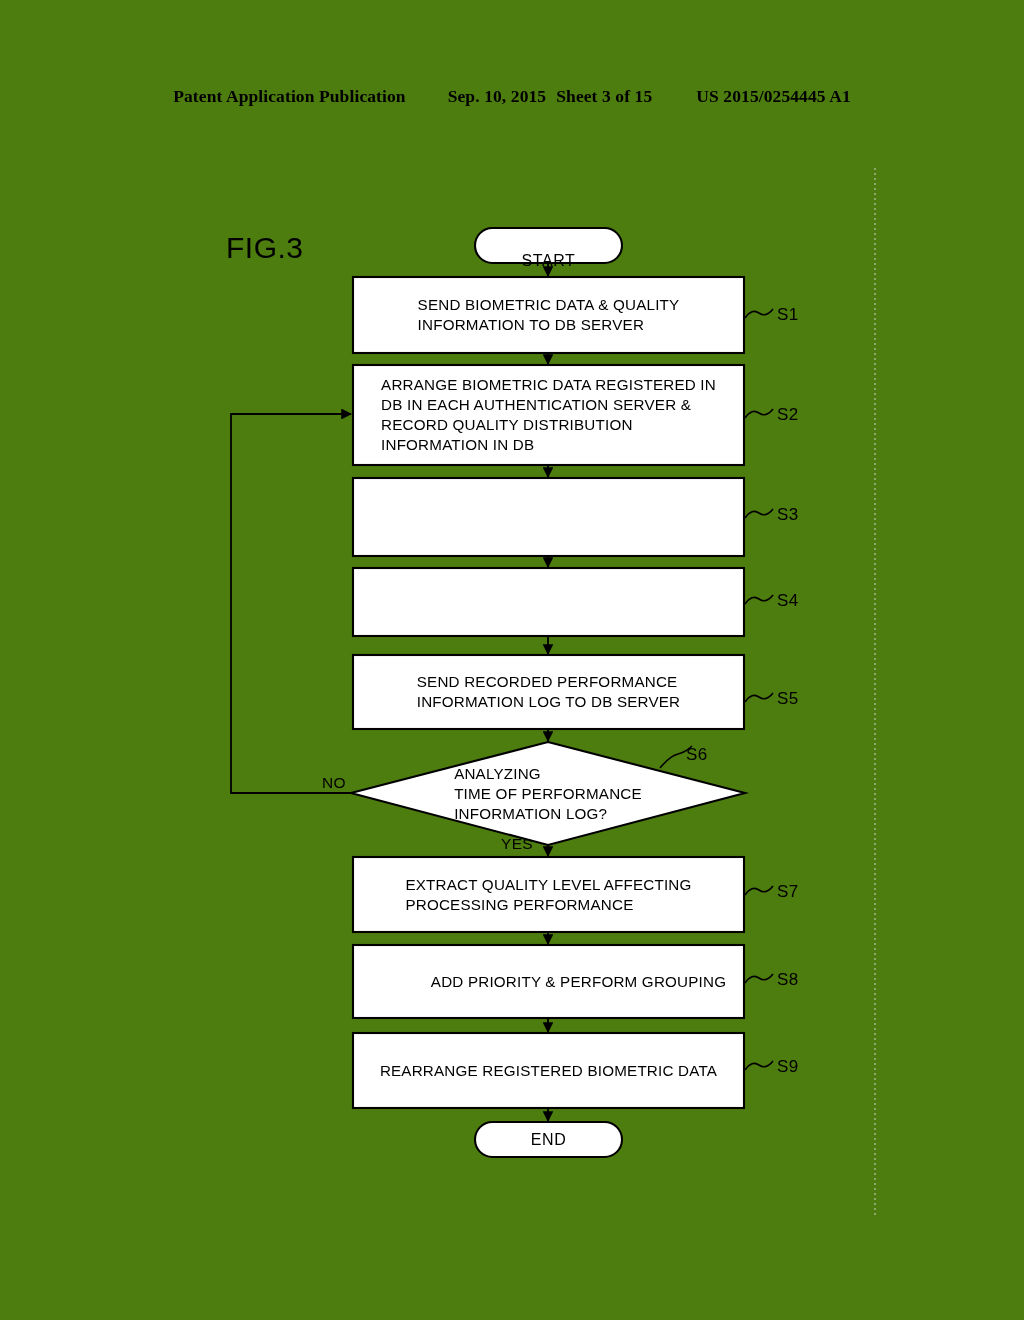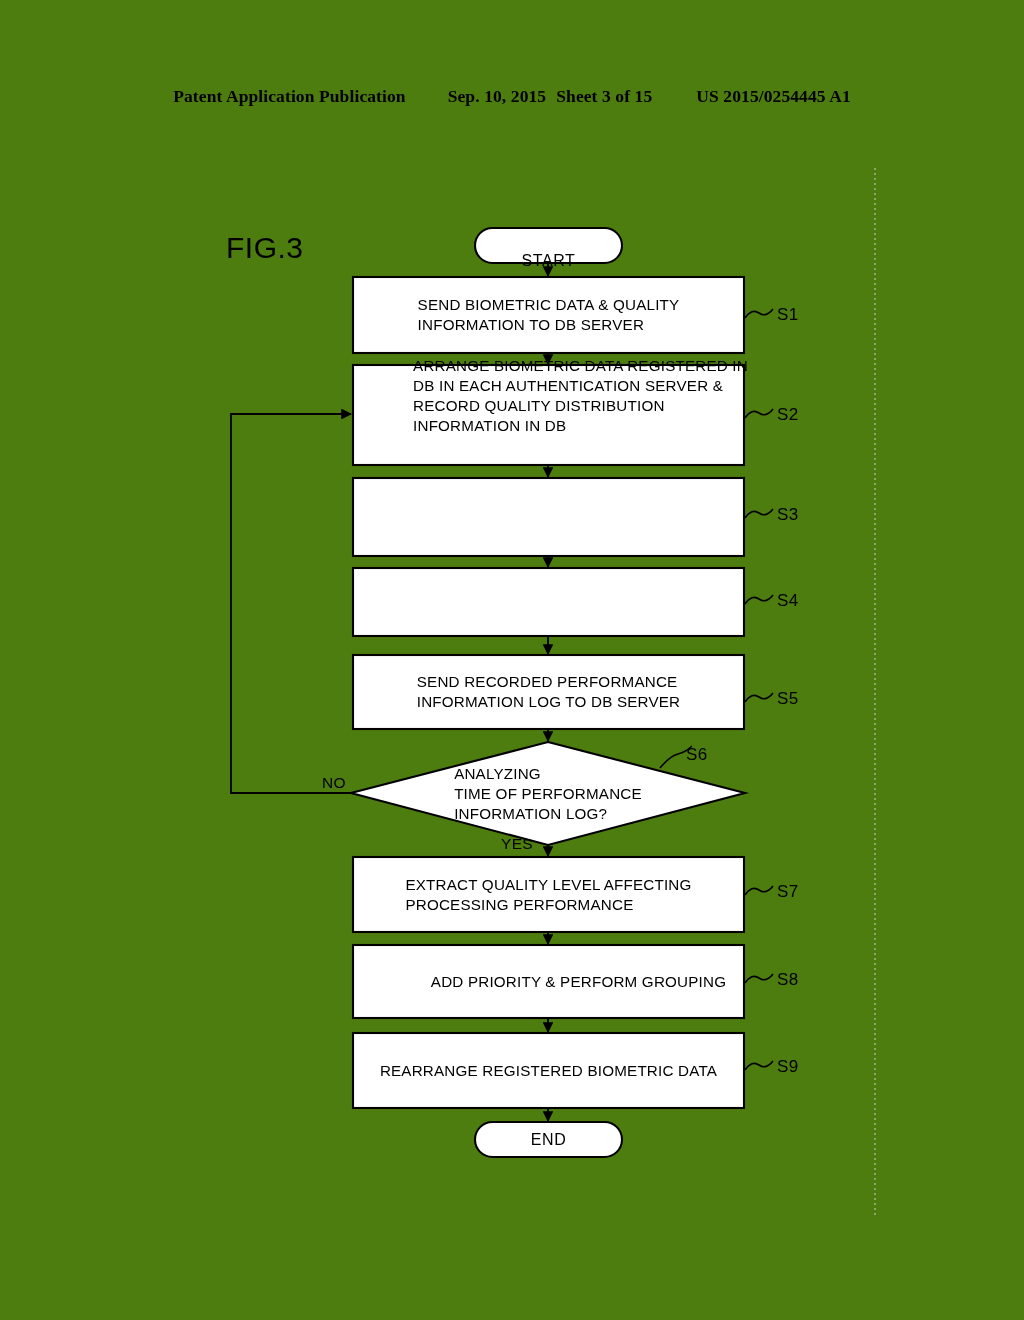--- a/index.html
+++ b/index.html
@@ -162,21 +162,21 @@
       <path d="M 745 983 q 7 -10 14 -5 q 7 5 14 -4"></path>
       <path d="M 745 1070 q 7 -10 14 -5 q 7 5 14 -4"></path>
     </g>
   </svg>
 
   <div class="termtext" style="left:475px; top:228px; width:147px; height:49px;margin-top:8px;">START</div>
 
   <div class="nodetext" style="left:353px; top:277px; width:391px; height:76px;">SEND BIOMETRIC DATA &amp; QUALITY
 INFORMATION TO DB SERVER</div>
 
-  <div class="nodetext" style="left:353px; top:346px; width:391px; height:100px;margin-left:32px;">ARRANGE BIOMETRIC DATA REGISTERED IN
+  <div class="nodetext" style="left:353px; top:365px; width:391px; height:100px;">ARRANGE BIOMETRIC DATA REGISTERED IN
 DB IN EACH AUTHENTICATION SERVER &amp;
 RECORD QUALITY DISTRIBUTION
 INFORMATION IN DB</div>
 
 
 
   <div class="nodetext" style="left:353px; top:655px; width:391px; height:74px;">SEND RECORDED PERFORMANCE
 INFORMATION LOG TO DB SERVER</div>
 
   <div class="nodetext" style="left:398px; top:742px; width:300px; height:103px;">ANALYZING

